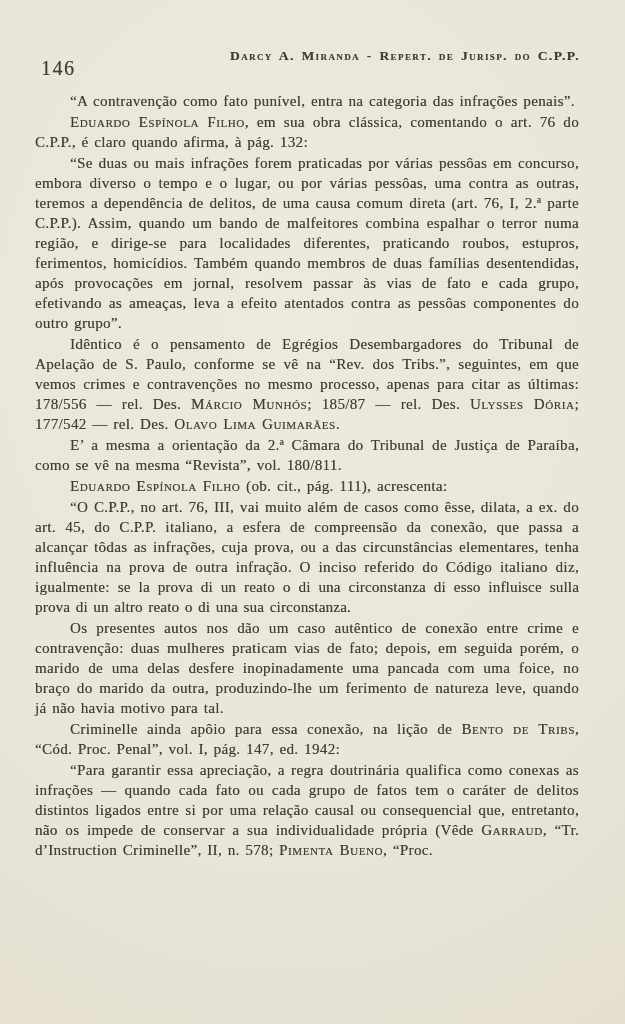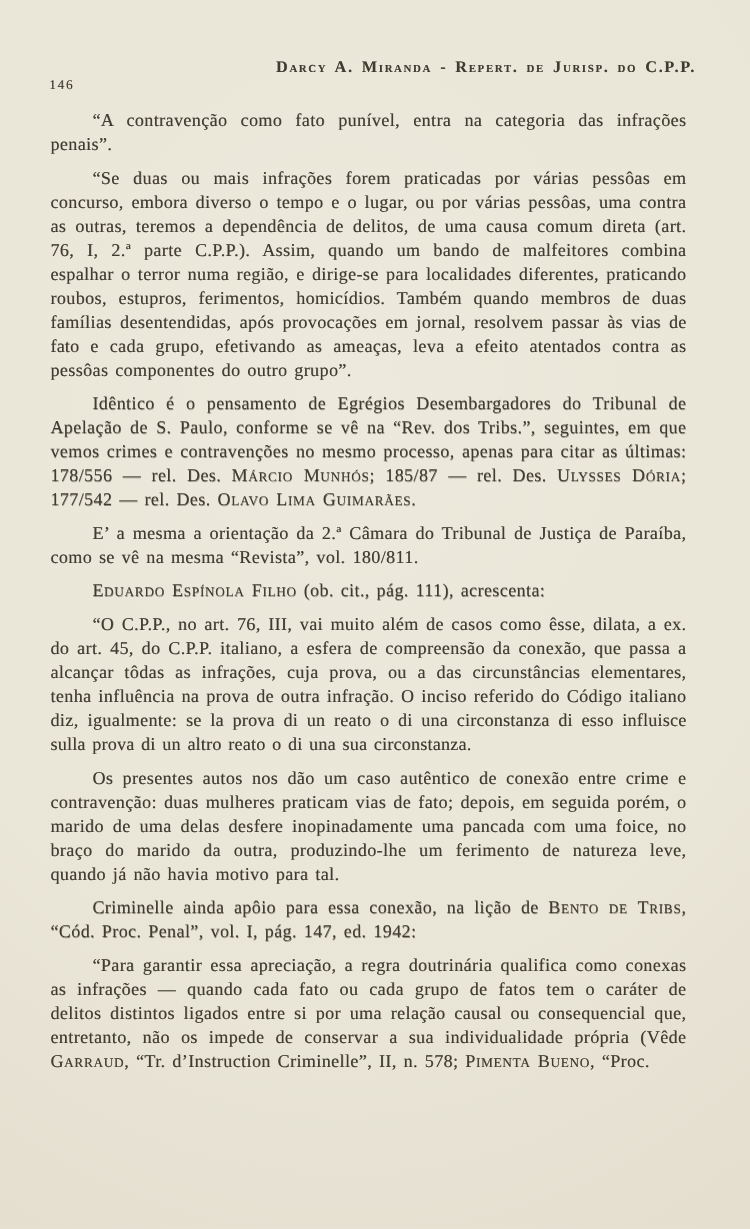--- a/index.html
+++ b/index.html
@@ -24,22 +24,22 @@
       radial-gradient(ellipse 120% 90% at 46% 32%, var(--paper-hi) 0%, var(--paper) 55%, var(--paper-lo) 100%);
     overflow:hidden;
   }
   .running-head{
     position:relative;
     height:18px;
     margin-bottom:25px;
   }
   .page-number{
     position:absolute;
-    left:7px;top:17px;
-    font-size:11px;
+    left:7px;top:9px;
+    font-size:20px;
     letter-spacing:1.5px;
     text-shadow:0.3px 0.3px 0.5px rgba(55,50,38,0.5);
   }
   .running-title{
     display:block;
     text-align:right;
     font-variant:small-caps;
     font-weight:700;
     font-size:13.5px;
     letter-spacing:1.4px;
@@ -49,35 +49,36 @@
   .body-text{
     font-size:15px;
     line-height:20px;
     text-align:justify;
     letter-spacing:0.35px;
     word-spacing:1.6px;
     text-shadow:0.3px 0.3px 0.5px rgba(55,50,38,0.5);
   }
   .body-text p{
     text-indent:35px;
-    margin:8px;
+    margin:1px;
   }
   .sc{font-variant:small-caps;letter-spacing:0.6px;}
   .i{letter-spacing:0.2px;}
 </style>
 </head>
 <body>
 
 <div class="page">
   <header class="running-head">
     <span class="page-number">146</span>
     <span class="running-title">Darcy A. Miranda - Repert. de Jurisp. do C.P.P.</span>
   </header>
   <main class="body-text">
       <p><span>“A contravenção como fato punível, entra na categoria das infrações penais”.</span></p>
+      <p><span class="sc">Eduardo Espínola Filho</span><span>, em sua obra clássica, comentando o art. 76 do C.P.P., é claro quando afirma, à pág. 132:</span></p>
       <p><span>“Se duas ou mais infrações forem praticadas por várias pessôas em concurso, embora diverso o tempo e o lugar, ou por várias pessôas, uma contra as outras, teremos a dependência de delitos, de uma causa comum direta (art. 76, I, 2.ª parte C.P.P.). Assim, quando um bando de malfeitores combina espalhar o terror numa região, e dirige-se para localidades diferentes, praticando roubos, estupros, ferimentos, homicídios. Também quando membros de duas famílias desentendidas, após provocações em jornal, resolvem passar </span><span class="i">às vias de fato</span><span> e cada grupo, efetivando as ameaças, leva a efeito atentados contra as pessôas componentes do outro grupo”.</span></p>
       <p><span>Idêntico é o pensamento de Egrégios Desembargadores do Tribunal de Apelação de S. Paulo, conforme se vê na “Rev. dos Tribs.”, seguintes, em que vemos crimes e contravenções no mesmo processo, apenas para citar as últimas: 178/556 — rel. Des. </span><span class="sc">Márcio Munhós</span><span>; 185/87 — rel. Des. </span><span class="sc">Ulysses Dória</span><span>; 177/542 — rel. Des. </span><span class="sc">Olavo Lima Guimarães</span><span>.</span></p>
       <p><span>E’ a mesma a orientação da 2.ª Câmara do Tribunal de Justiça de Paraíba, como se vê na mesma “Revista”, vol. 180/811.</span></p>
       <p><span class="sc">Eduardo Espínola Filho</span><span> (ob. cit., pág. 111), acrescenta:</span></p>
       <p><span>“O C.P.P., no art. 76, III, vai muito além de casos como êsse, dilata, a ex. do art. 45, do C.P.P. italiano, a esfera de compreensão da conexão, que passa a alcançar tôdas as infrações, cuja prova, ou a das circunstâncias elementares, tenha influência na prova de outra infração. O inciso referido do Código italiano diz, igualmente: </span><span class="i">se la prova di un reato o di una circonstanza di esso influisce sulla prova di un altro reato o di una sua circonstanza</span><span>.</span></p>
       <p><span>Os presentes autos nos dão um caso autêntico de conexão entre crime e contravenção: duas mulheres praticam vias de fato; depois, em seguida porém, o marido de uma delas desfere inopinadamente uma pancada com uma foice, no braço do marido da outra, produzindo-lhe um ferimento de natureza leve, quando já não havia motivo para tal.</span></p>
       <p><span>Criminelle ainda apôio para essa conexão, na lição de </span><span class="sc">Bento de Tribs</span><span>, “Cód. Proc. Penal”, vol. I, pág. 147, ed. 1942:</span></p>
       <p><span>“Para garantir essa apreciação, a regra doutrinária qualifica como conexas as infrações — quando cada fato ou cada grupo de fatos tem o caráter de delitos distintos ligados entre si por uma relação causal ou consequencial que, entretanto, não os impede de conservar a sua individualidade própria (Vêde </span><span class="sc">Garraud</span><span>, “Tr. d’Instruction Criminelle”, II, n. 578; </span><span class="sc">Pimenta Bueno</span><span>, “Proc.</span></p>
     </main>
 </div>

